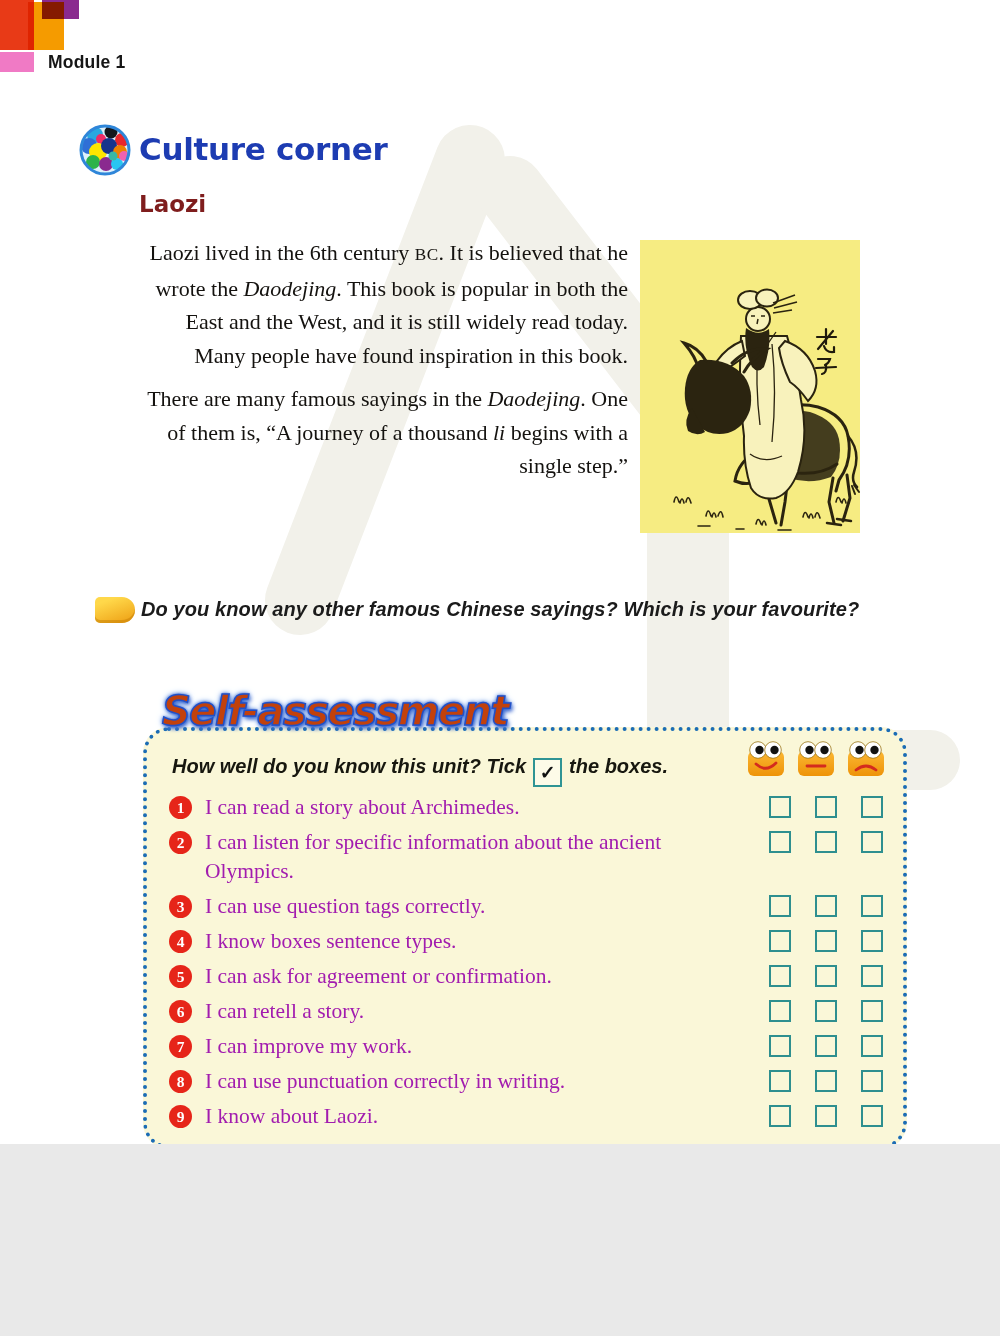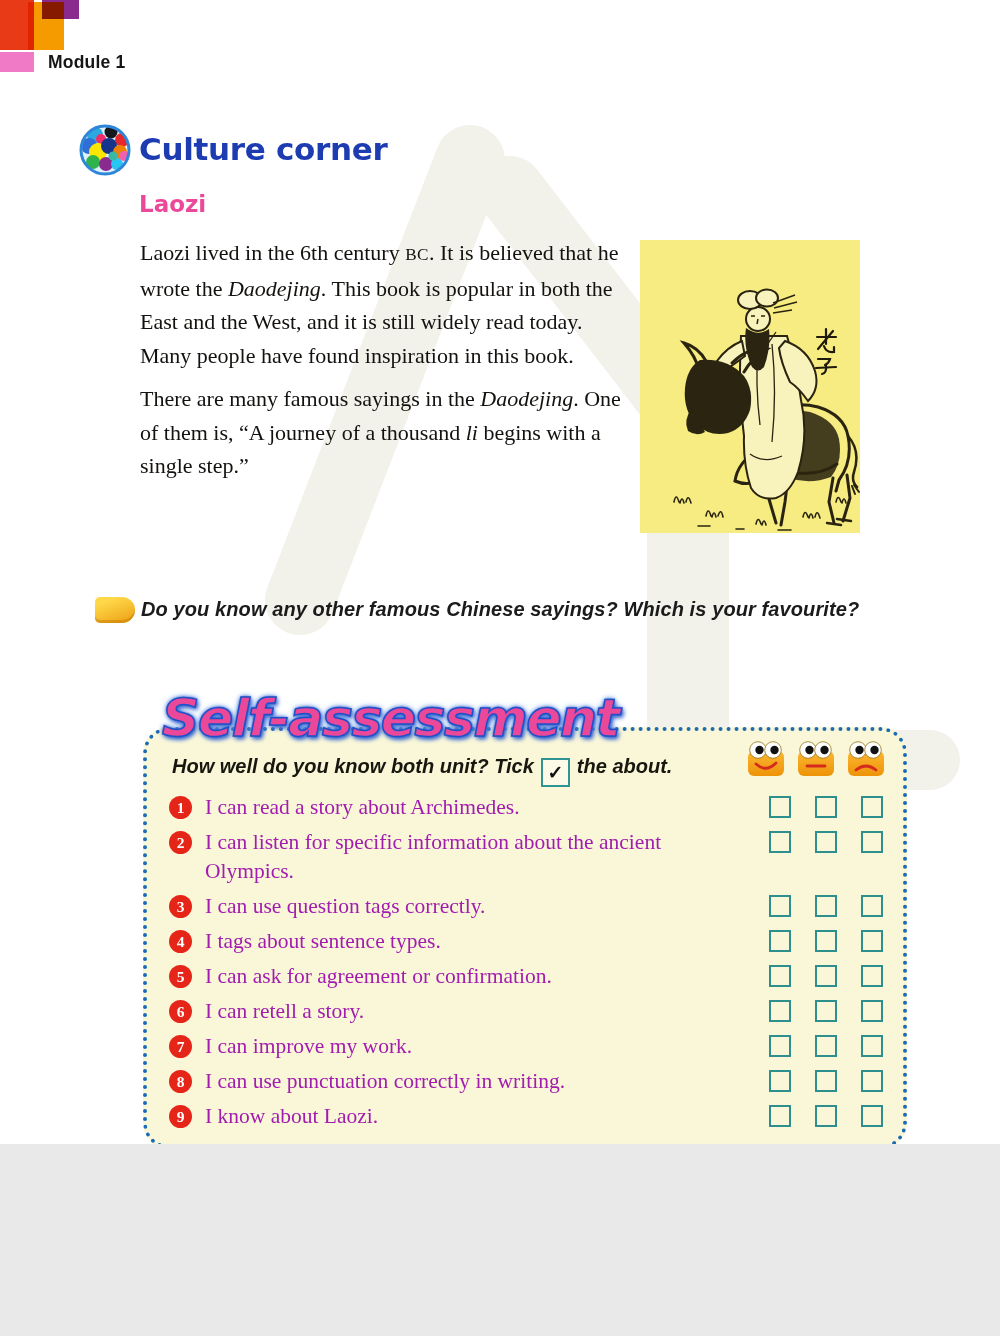--- a/index.html
+++ b/index.html
@@ -19,29 +19,29 @@
   .module-label { position:absolute; left:48px; top:52px; font-size:17.5px; font-weight:600; letter-spacing:.2px; z-index:2; }
   
   .cc-icon { position:absolute; left:78px; top:123px; width:54px; height:54px; z-index:2; }
   .cc-title {
     position:absolute; left:139px; top:131px; z-index:2;
     font-family:"DejaVu Sans", sans-serif; font-size:31px; font-weight:800;
     color:#1d3cb2; letter-spacing:-.3px;
   }
   .cc-sub {
     position:absolute; left:139px; top:191px; z-index:2;
-    font-family:"DejaVu Sans", sans-serif; font-size:23px; font-weight:800; color:#ec4899;
+    font-family:"DejaVu Sans", sans-serif; font-size:23px; font-weight:800; color:#7f1d1d;
   }
   
   .body-text {
     position:absolute; left:140px; top:236px; width:488px; z-index:2;
     font-family:"Liberation Serif","DejaVu Serif",serif;
     font-size:22px; line-height:33.5px; color:#14120f;
   }
-  .body-text p { margin:0; }
+  .body-text p { margin:0;text-align:right; }
   .body-text p + p { margin-top:10px; }
   .it { font-style:italic; }
   .bd { font-weight:400; }
   .sc { font-size:.78em; letter-spacing:.5px; }
   
   .illustration { position:absolute; left:640px; top:240px; width:220px; height:293px; z-index:2; }
   
   .q-icon {
     position:absolute; left:95px; top:597px; width:40px; height:26px; z-index:2;
     border-radius:5px 13px 13px 5px;
@@ -54,22 +54,22 @@
   }
   
   .sa-box {
     position:absolute; left:143px; top:727px; width:764px; height:422px; z-index:1;
     box-sizing:border-box;
     border:4px dotted #1b6cb5; border-radius:26px;
     background:#faf7d8;
   }
   .sa-title {
     position:absolute; left:162px; top:688px; z-index:3;
-    font-family:"DejaVu Sans", sans-serif; font-size:52px; font-weight:bold; font-style:italic;
-    letter-spacing:-1.5px; color:#ec4899;
+    font-family:"DejaVu Sans", sans-serif; font-size:40px; font-weight:bold; font-style:italic;
+    letter-spacing:-1.5px; color:#c2410c;
     -webkit-text-stroke:1.5px #2050c8;
     text-shadow:0 0 2px #2050c8, 0 0 4px #2050c8, 0 0 7px #7fb0ee, 2px 3px 4px #2a57c9;
   }
   .sa-instruction {
     position:absolute; left:25px; top:24px;
     font-size:20px; font-weight:700; font-style:italic; color:#17170f;
   }
   .tickbox {
     display:inline-flex; align-items:center; justify-content:center;
     width:25px; height:25px; margin:0 7px; vertical-align:-6px;
@@ -227,23 +227,23 @@
     </g>
   </svg>
 
   <div class="q-icon"></div>
   <div class="q-text">Do you know any other famous Chinese sayings? Which is your favourite?</div>
 
   <div class="sa-title">Self-assessment</div>
 
   <div class="sa-box">
     <div class="sa-instruction">
-      <span>How well do you know both unit? Tick</span><span class="tickbox">
+      <span>How well do you know this unit? Tick</span><span class="tickbox">
           <span>✓</span>
-        </span><span>the about.</span>
+        </span><span>the boxes.</span>
     </div>
 
     <div class="faces">
       <svg class="face" viewBox="0 0 42 40">
         <defs>
           <linearGradient id="fg" x1="0" y1="0" x2="0" y2="1">
             <stop offset="0" stop-color="#fbb733"></stop>
               <stop offset="1" stop-color="#ee9308"></stop>
           </linearGradient>
         </defs>
@@ -295,21 +295,21 @@
           <span class="num">3</span>
           <div class="sa-text"><span>I can use </span><span class="bd">question tags</span><span> correctly.</span></div>
           <div class="sa-boxes">
             <span class="cb"></span>
             <span class="cb"></span>
             <span class="cb"></span>
           </div>
         </div>
         <div class="sa-row">
           <span class="num">4</span>
-          <div class="sa-text"><span>I tags about </span><span class="bd">sentence types</span><span>.</span></div>
+          <div class="sa-text"><span>I know boxes </span><span class="bd">sentence types</span><span>.</span></div>
           <div class="sa-boxes">
             <span class="cb"></span>
             <span class="cb"></span>
             <span class="cb"></span>
           </div>
         </div>
         <div class="sa-row">
           <span class="num">5</span>
           <div class="sa-text"><span>I can ask for agreement or confirmation.</span></div>
           <div class="sa-boxes">

